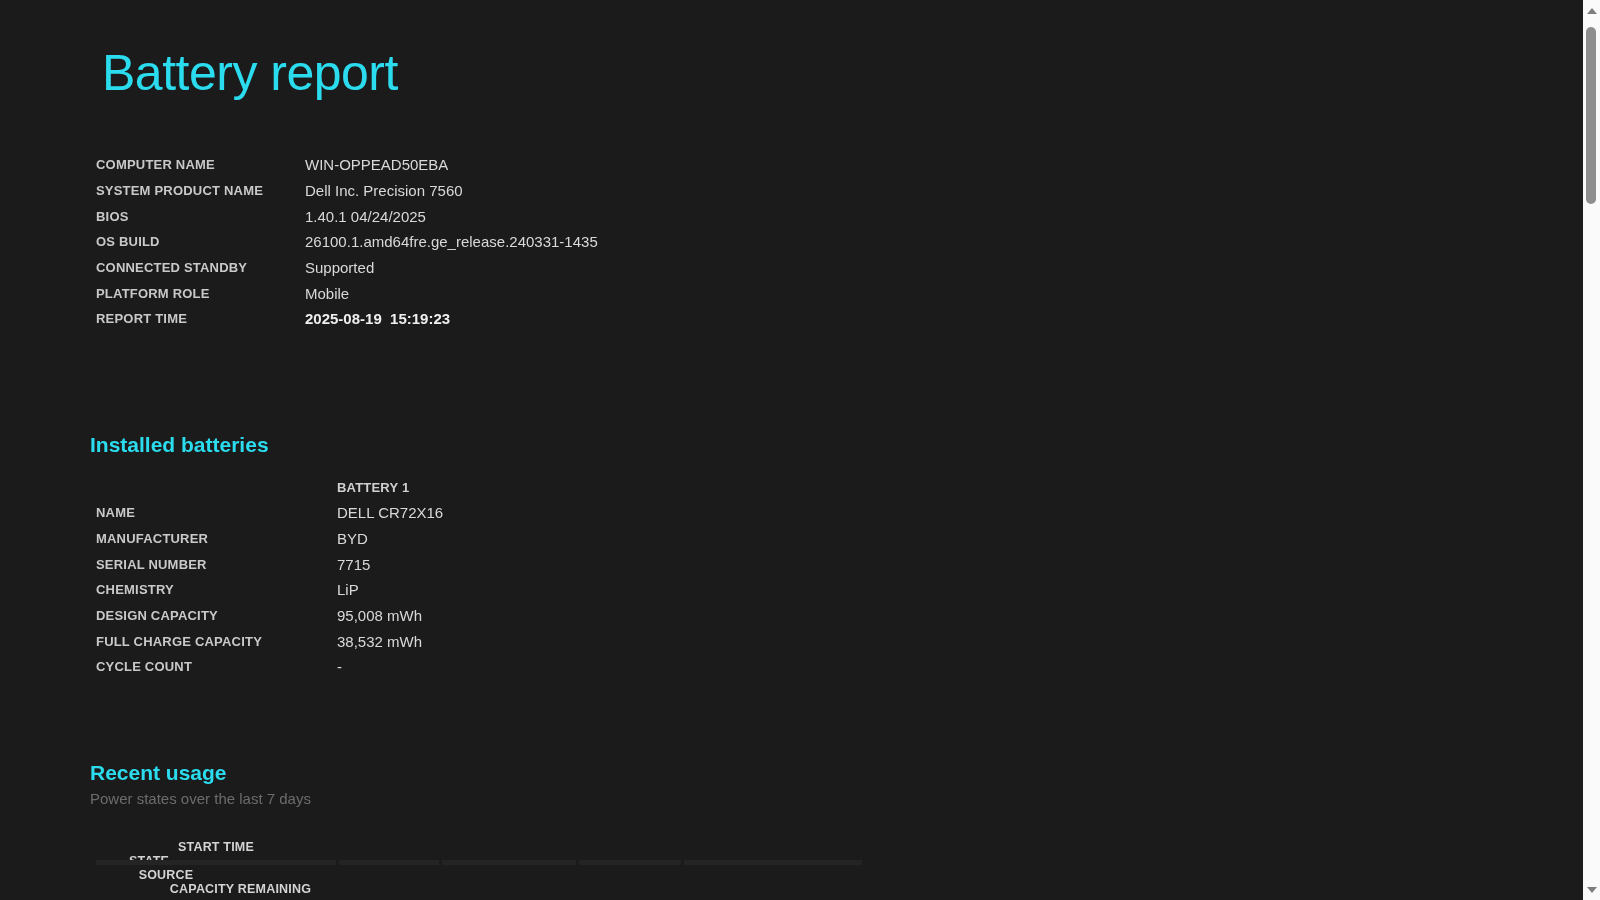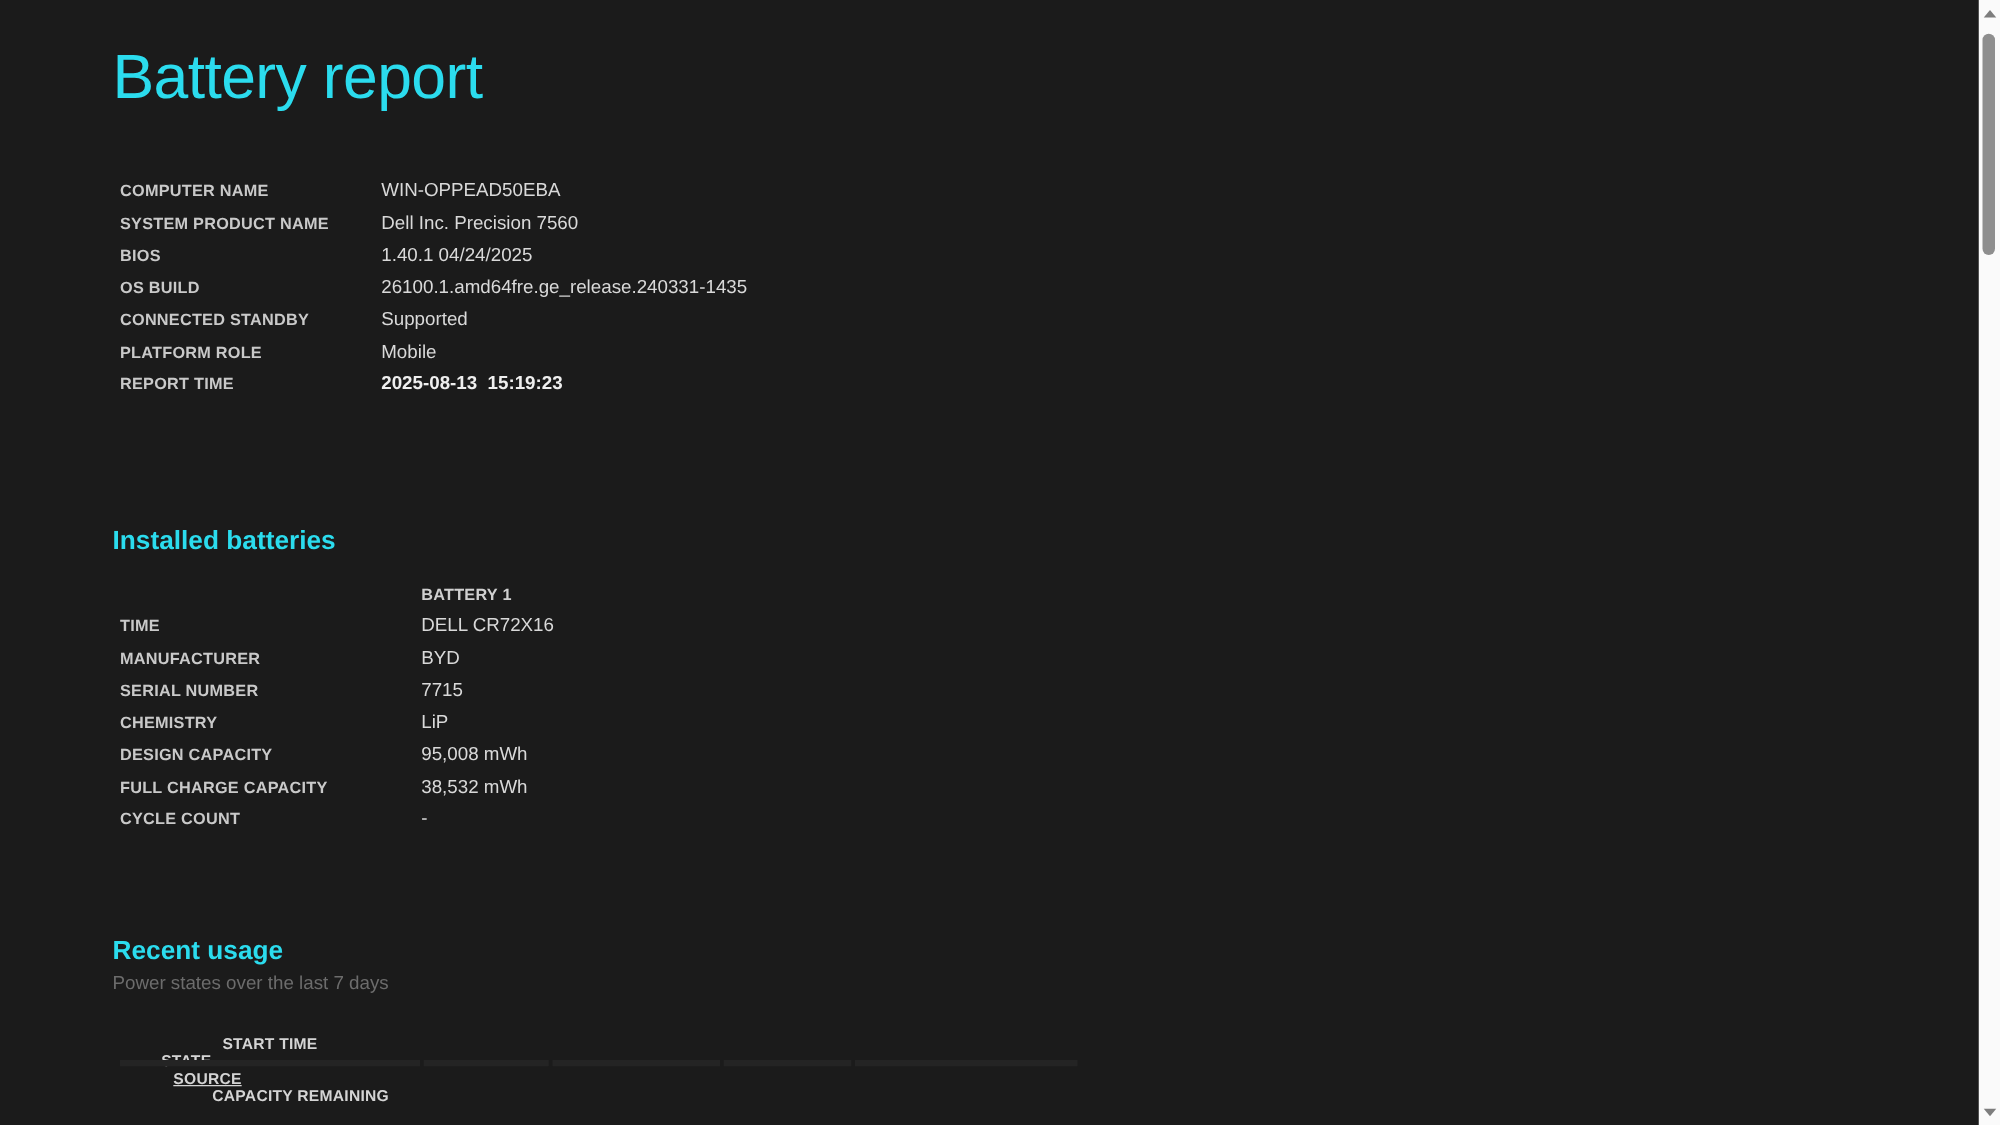--- a/index.html
+++ b/index.html
@@ -15,21 +15,21 @@
   html,body{margin:0;padding:0;}
   body{
     width:1600px;height:900px;overflow:hidden;position:relative;
     background:var(--bg);
     font-family:"Liberation Sans","DejaVu Sans",sans-serif;
     -webkit-font-smoothing:antialiased;
   }
   .content{padding:0 60px 0 90px;}
 
   h1.page-title{
-    margin:0;padding-top:30px;
+    margin:12px;padding-top:30px;
     font-size:50px;font-weight:300;line-height:62px;
     color:var(--accent);letter-spacing:-0.5px;
   }
 
   
   .kv-table{margin-top:48px;}
   .kv-row{display:flex;align-items:center;height:25.7px;}
   .kv-label{
     width:215px;padding-left:6px;flex:none;
     font-size:13px;font-weight:bold;color:var(--label);letter-spacing:0.2px;
@@ -60,21 +60,21 @@
   
   .usage-table{margin-top:31px;margin-left:6px;}
   .usage-header-row{display:flex;height:14px;flex-direction:column;}
   .usage-header-row .hcell{
     flex:none;text-align:center;
     font-size:12.5px;font-weight:bold;color:#d4d4d4;letter-spacing:0.2px;
     line-height:14px;white-space:nowrap;
   }
   .hc1{width:240px;}
   .hc2{width:100px;margin-left:3px;}
-  .hc3{width:134px;margin-left:3px;text-decoration:underline;}
+  .hc3{width:134px;margin-left:3px;}
   .hc4{width:283px;margin-left:3px;}
   .usage-data-row{display:flex;margin-top:6px;height:5px;}
   .usage-data-row .dcell{flex:none;background:#242424;height:100%;}
   .dc1{width:240px;}
   .dc2{width:100px;margin-left:3px;}
   .dc3{width:134px;margin-left:3px;}
   .dc4{width:102px;margin-left:3px;}
   .dc5{width:178px;margin-left:3px;}
 
   
@@ -128,33 +128,33 @@
     <div class="kv-row">
       <div class="kv-label">CONNECTED STANDBY</div>
       <div class="kv-value">Supported</div>
     </div>
     <div class="kv-row">
       <div class="kv-label">PLATFORM ROLE</div>
       <div class="kv-value">Mobile</div>
     </div>
     <div class="kv-row">
       <div class="kv-label">REPORT TIME</div>
-      <div class="kv-value strong">2025-08-13  15:19:23</div>
+      <div class="kv-value strong">2025-08-19  15:19:23</div>
     </div>
   </div>
 
   <h2 class="section-heading installed-heading">Installed batteries</h2>
 
   <div class="kv-table battery-table">
     <div class="battery-header-row">
       <div class="spacer-cell"></div>
       <div class="col-header">BATTERY 1</div>
     </div>
     <div class="kv-row">
-      <div class="kv-label">TIME</div>
+      <div class="kv-label">NAME</div>
       <div class="kv-value">DELL CR72X16</div>
     </div>
     <div class="kv-row">
       <div class="kv-label">MANUFACTURER</div>
       <div class="kv-value">BYD</div>
     </div>
     <div class="kv-row">
       <div class="kv-label">SERIAL NUMBER</div>
       <div class="kv-value">7715</div>
     </div>

